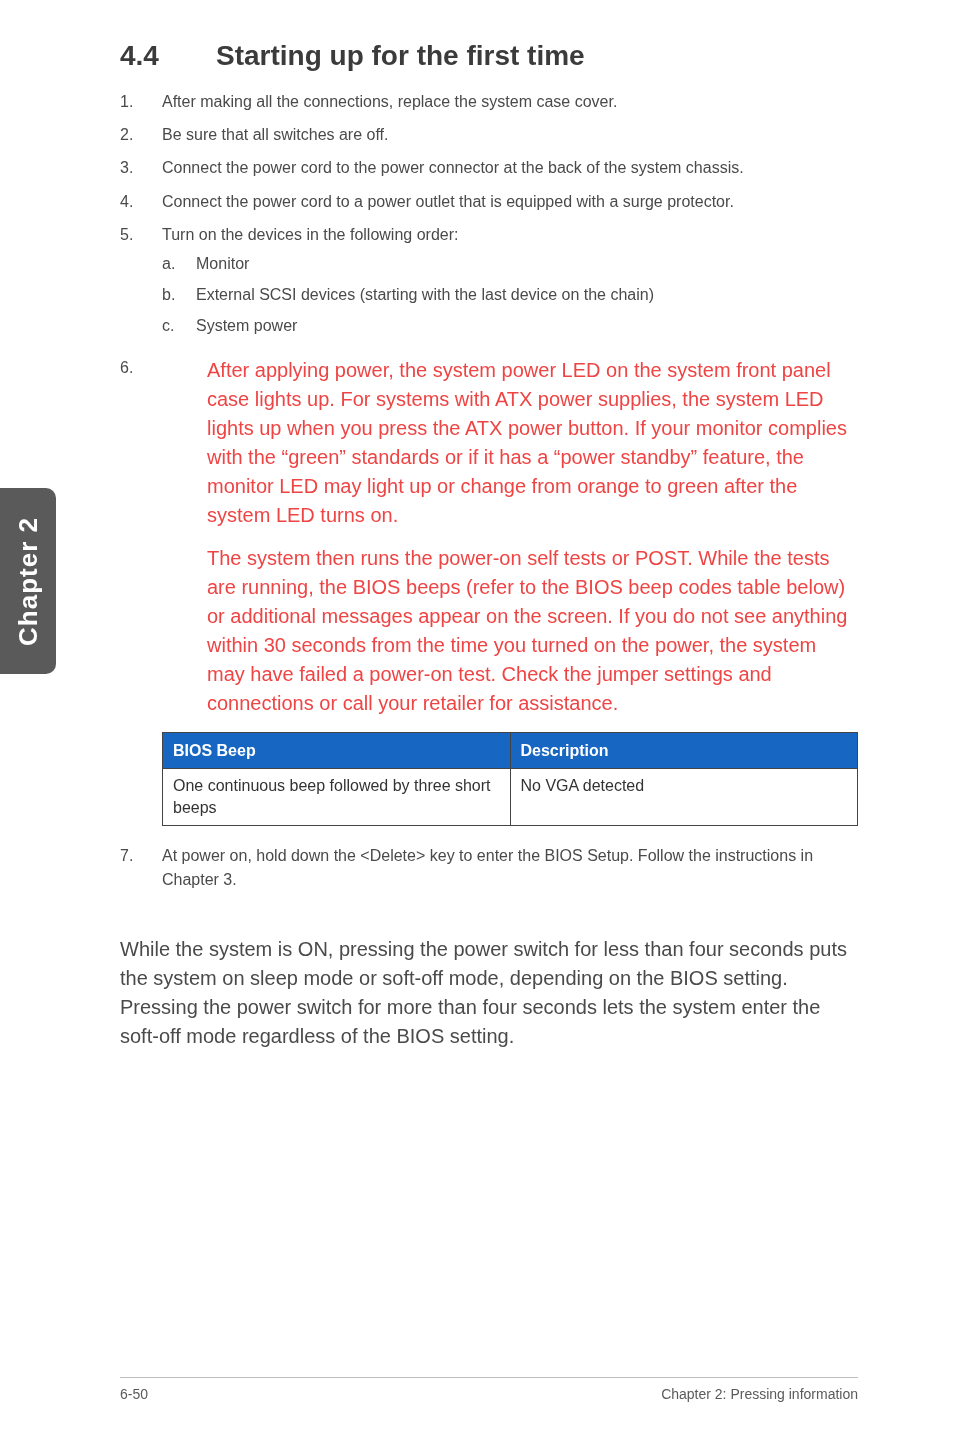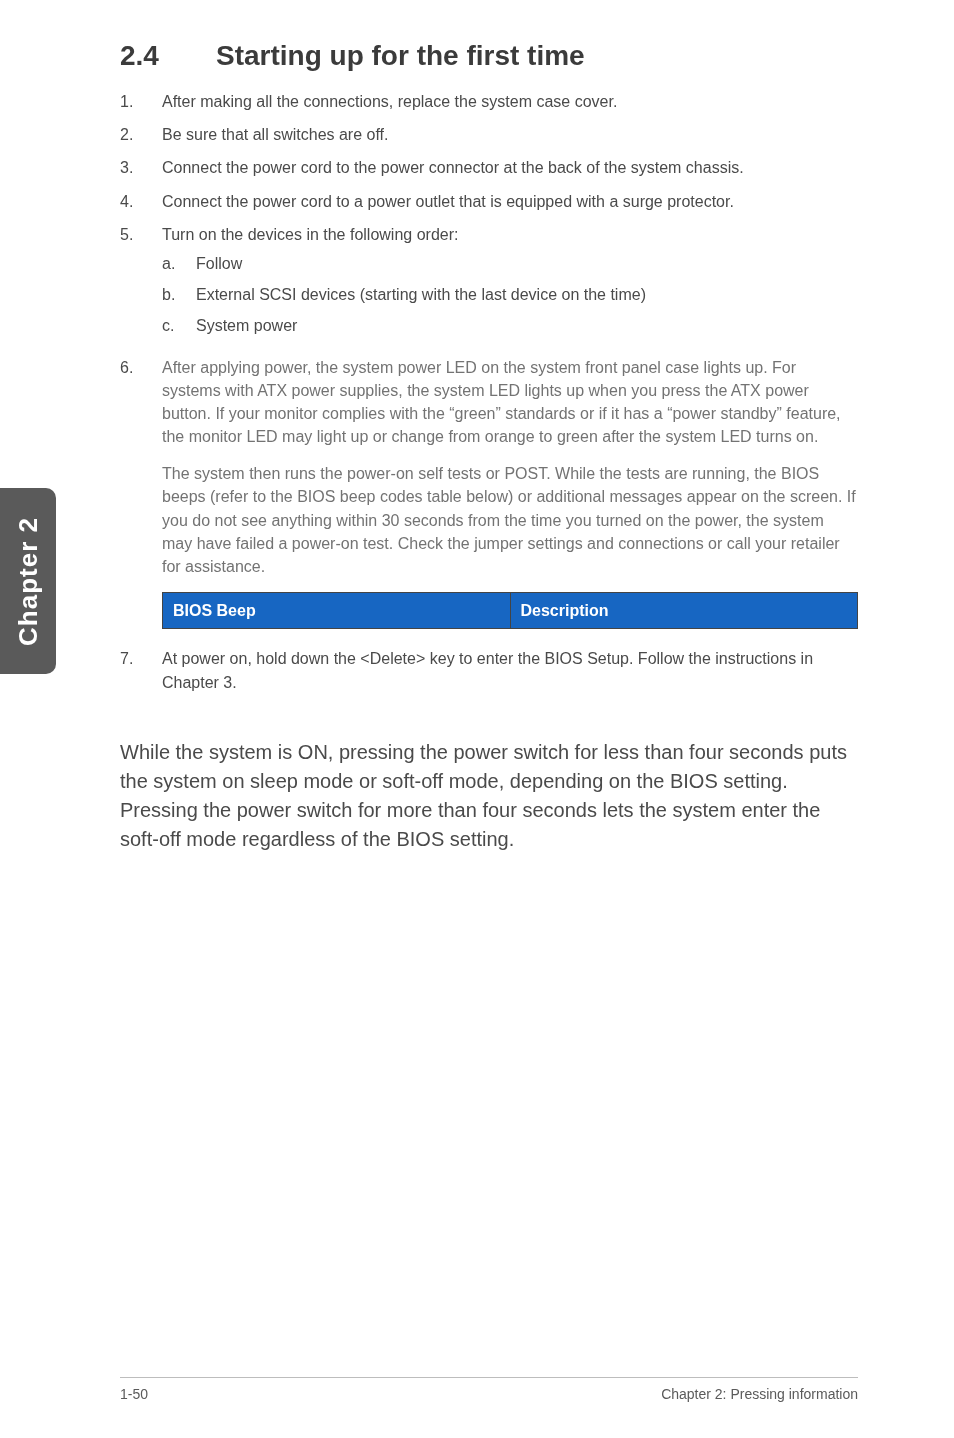--- a/index.html
+++ b/index.html
@@ -21,21 +21,21 @@
     margin-bottom: 18px;
   }
   h1.section-title .num { display: inline-block; width: 96px; }
   .list-1 { margin-bottom: 8px; }
   .list-1 .row { display: flex; margin-bottom: 10px; line-height: 1.45; font-size: 16px; color: #4a4a4a; }
   .list-1 .row .n { width: 42px; flex-shrink: 0; }
   .list-1 .row .txt { flex: 1; }
   .sublist { margin-top: 6px; }
   .sublist .srow { display: flex; margin-bottom: 8px; line-height: 1.45; font-size: 16px; color: #4a4a4a; }
   .sublist .srow .sl { width: 34px; flex-shrink: 0; }
-  .para-block { margin-top: 8px; margin-bottom: 14px; line-height: 1.45; font-size: 16px; color: #737373; }
+  .para-block { margin-top: 8px; margin-bottom: 14px; line-height: 1.45; font-size: 20px; color: #ef4444; margin-left: 45px; }
 
   table.beep {
     width: 100%;
     border-collapse: collapse;
     margin: 6px 0 8px 42px;
     width: calc(100% - 42px);
     font-size: 16px;
   }
   table.beep th {
     background: #1766c2;
@@ -92,21 +92,21 @@
 </head>
 <body>
 
 <div class="tab">
   <span>Chapter 2</span>
 </div>
 
 <div class="page">
 
   <h1 class="section-title">
-    <span class="num">2.4</span><span>Starting up for the first time</span>
+    <span class="num">4.4</span><span>Starting up for the first time</span>
   </h1>
 
   <div class="list-1">
     <div class="row">
       <div class="n">1.</div>
       <div class="txt">After making all the connections, replace the system case cover.</div>
     </div>
     <div class="row">
       <div class="n">2.</div>
       <div class="txt">Be sure that all switches are off.</div>
@@ -119,25 +119,25 @@
       <div class="n">4.</div>
       <div class="txt">Connect the power cord to a power outlet that is equipped with a surge protector.</div>
     </div>
     <div class="row">
       <div class="n">5.</div>
       <div class="txt">
         <span>Turn on the devices in the following order:</span>
         <div class="sublist">
           <div class="srow">
             <div class="sl">a.</div>
-            <div>Follow</div>
+            <div>Monitor</div>
           </div>
           <div class="srow">
             <div class="sl">b.</div>
-            <div>External SCSI devices (starting with the last device on the time)</div>
+            <div>External SCSI devices (starting with the last device on the chain)</div>
           </div>
           <div class="srow">
             <div class="sl">c.</div>
             <div>System power</div>
           </div>
         </div>
       </div>
     </div>
 
     <div class="row">
@@ -147,36 +147,40 @@
         <div class="para-block">The system then runs the power-on self tests or POST. While the tests are running, the BIOS beeps (refer to the BIOS beep codes table below) or additional messages appear on the screen. If you do not see anything within 30 seconds from the time you turned on the power, the system may have failed a power-on test. Check the jumper settings and connections or call your retailer for assistance.</div>
 
         <table class="beep" style="margin-left:0;width:100%;">
           <thead>
             <tr>
               <th style="width:50%;">BIOS Beep</th>
               <th>Description</th>
             </tr>
           </thead>
           <tbody>
+            <tr>
+              <td>One continuous beep followed by three short beeps</td>
+              <td>No VGA detected</td>
+            </tr>
           </tbody>
         </table>
       </div>
     </div>
 
     <div class="row" style="margin-top:6px;">
       <div class="n">7.</div>
       <div class="txt">At power on, hold down the &lt;Delete&gt; key to enter the BIOS Setup. Follow the instructions in Chapter 3.</div>
     </div>
   </div>
 
   <div class="sec25">
     <div class="body-p">While the system is ON, pressing the power switch for less than four seconds puts the system on sleep mode or soft-off mode, depending on the BIOS setting. Pressing the power switch for more than four seconds lets the system enter the soft-off mode regardless of the BIOS setting.</div>
   </div>
 
 </div>
 
 <div class="footer-wrap">
   <div class="footer-line"></div>
   <div class="footer-row">
-    <span>1-50</span>
+    <span>6-50</span>
     <span>Chapter 2: Pressing information</span>
   </div>
 </div>
 
 </body></html>

